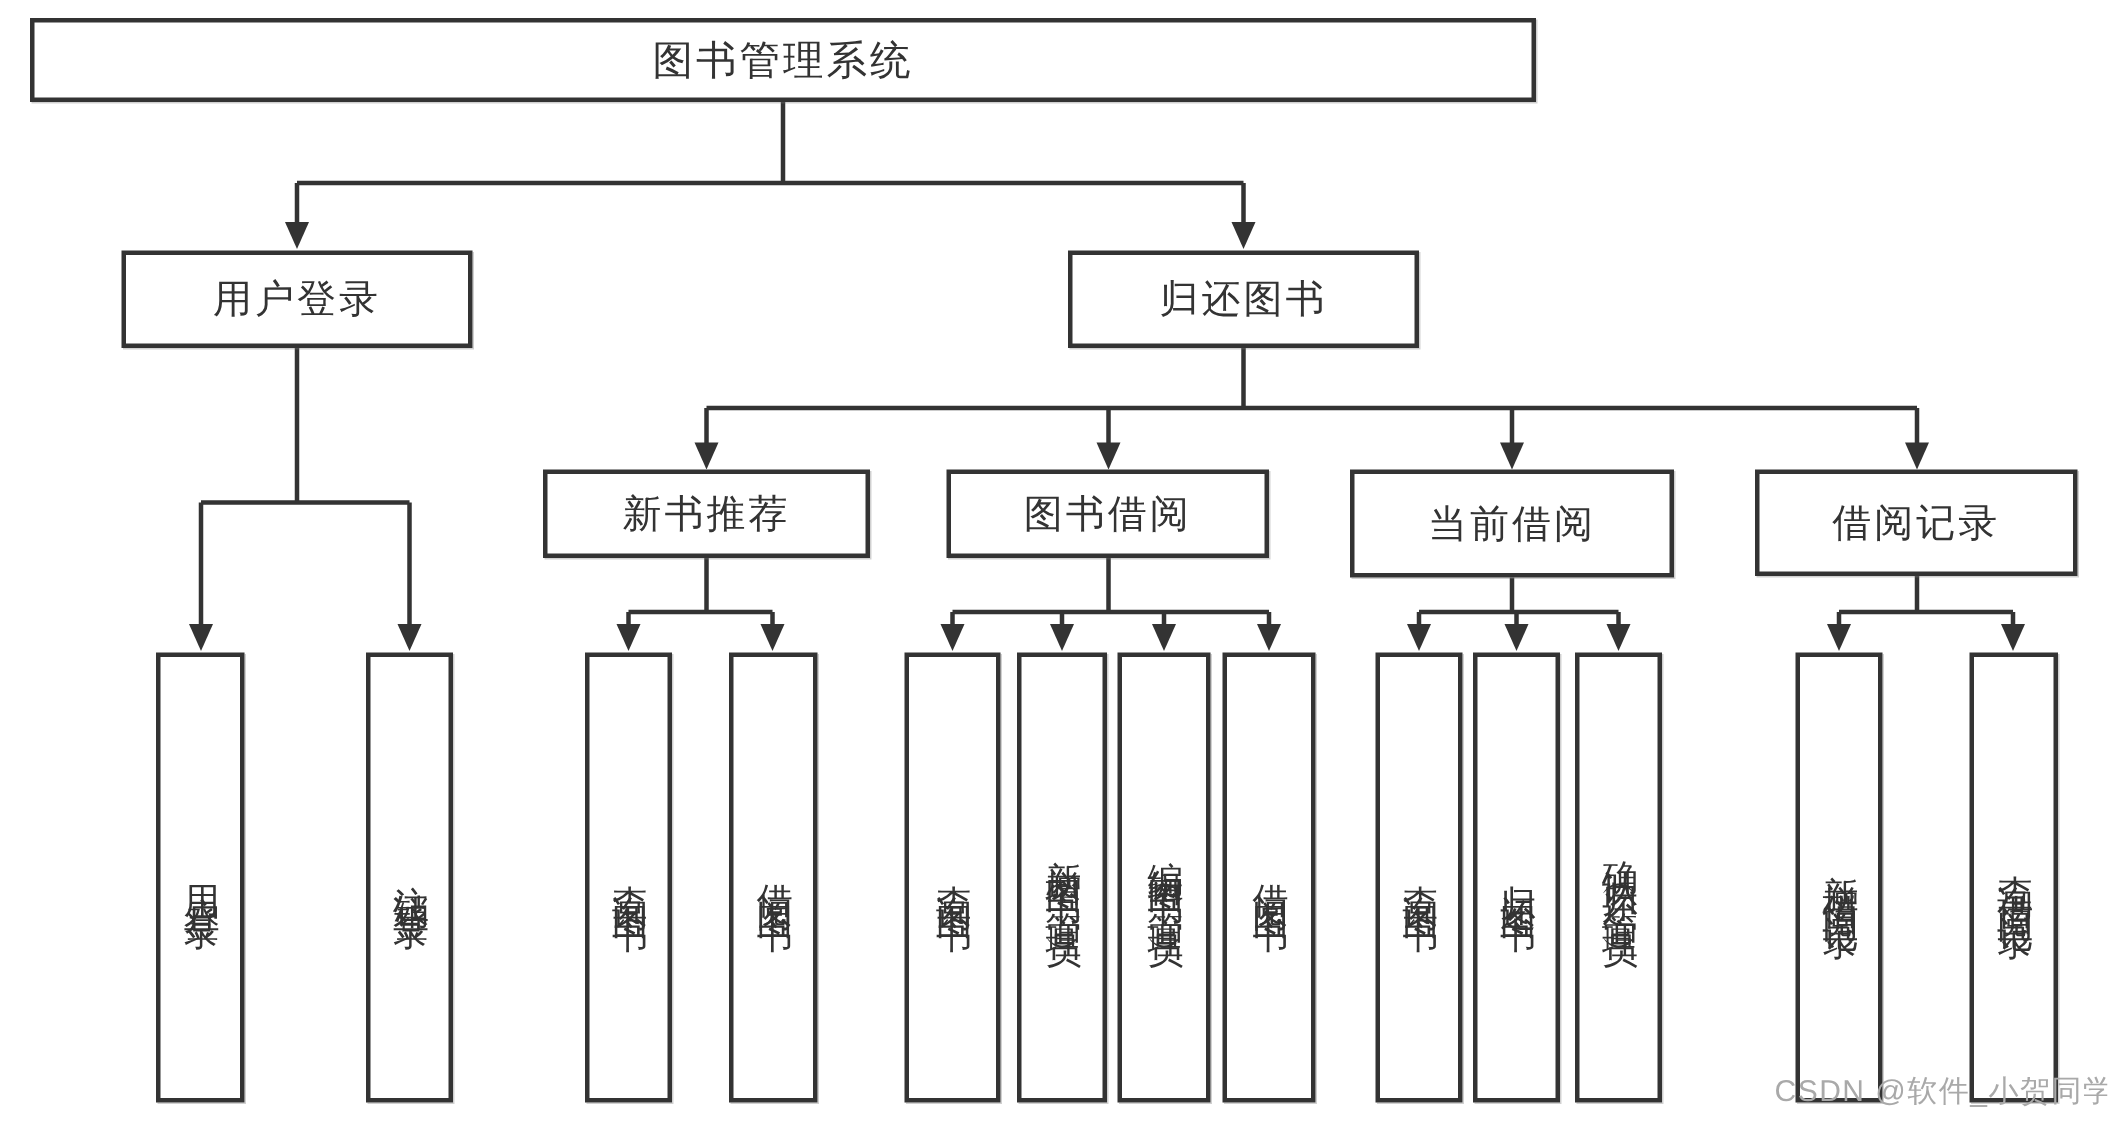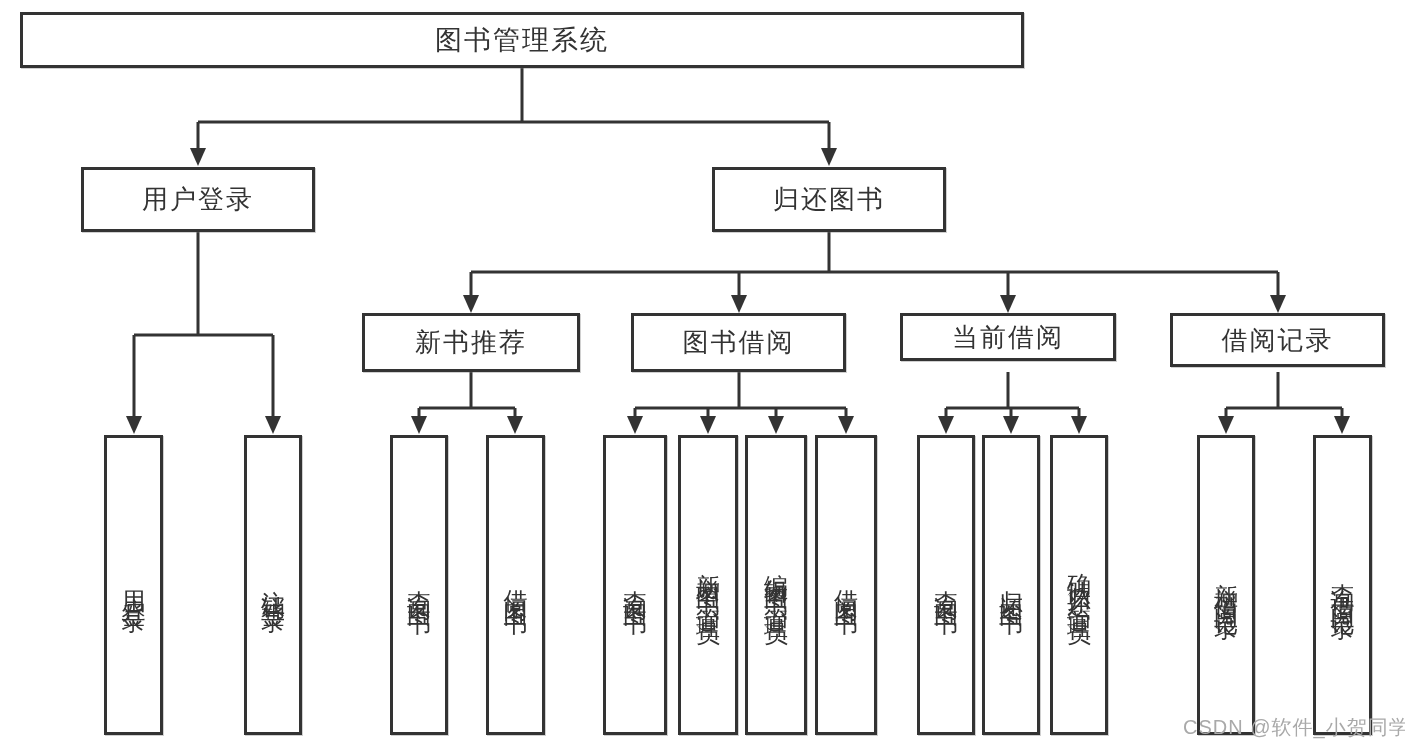--- a/index.html
+++ b/index.html
@@ -87,22 +87,22 @@
     </g>
   </svg>
 
   <div class="box hbox root-box" style="left:20px;top:12px;width:1004px;height:56px">图书管理系统</div>
 
   <div class="box hbox" style="left:81px;top:167px;width:234px;height:65px">用户登录</div>
   <div class="box hbox" style="left:712px;top:167px;width:234px;height:65px">归还图书</div>
 
   <div class="box hbox" style="left:631px;top:313px;width:215px;height:59px">图书借阅</div>
   <div class="box hbox" style="left:362px;top:313px;width:218px;height:59px">新书推荐</div>
-  <div class="box hbox" style="left:900px;top:313px;width:216px;height:48px">当前借阅</div>
-  <div class="box hbox" style="left:1170px;top:313px;width:215px;height:54px">借阅记录</div>
+  <div class="box hbox" style="left:900px;top:313px;width:216px;height:72px">当前借阅</div>
+  <div class="box hbox" style="left:1170px;top:313px;width:215px;height:71px">借阅记录</div>
 
   <div class="box vbox" style="left:104px;top:435px;width:59px;height:300px">
     <span>用户登录</span>
   </div>
   <div class="box vbox" style="left:244px;top:435px;width:58px;height:300px">
     <span>注销登录</span>
   </div>
 
   <div class="box vbox" style="left:390px;top:435px;width:58px;height:300px">
     <span>查询图书</span>

